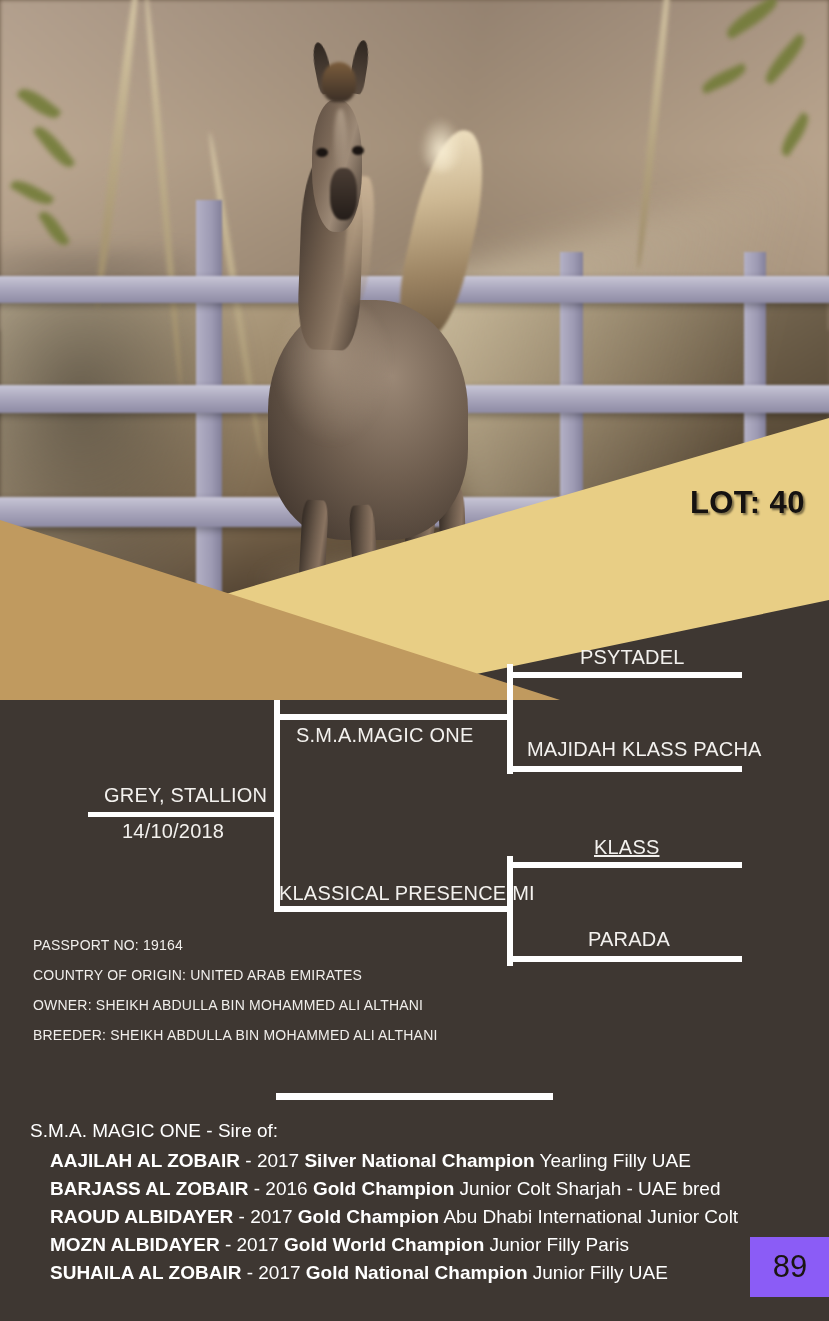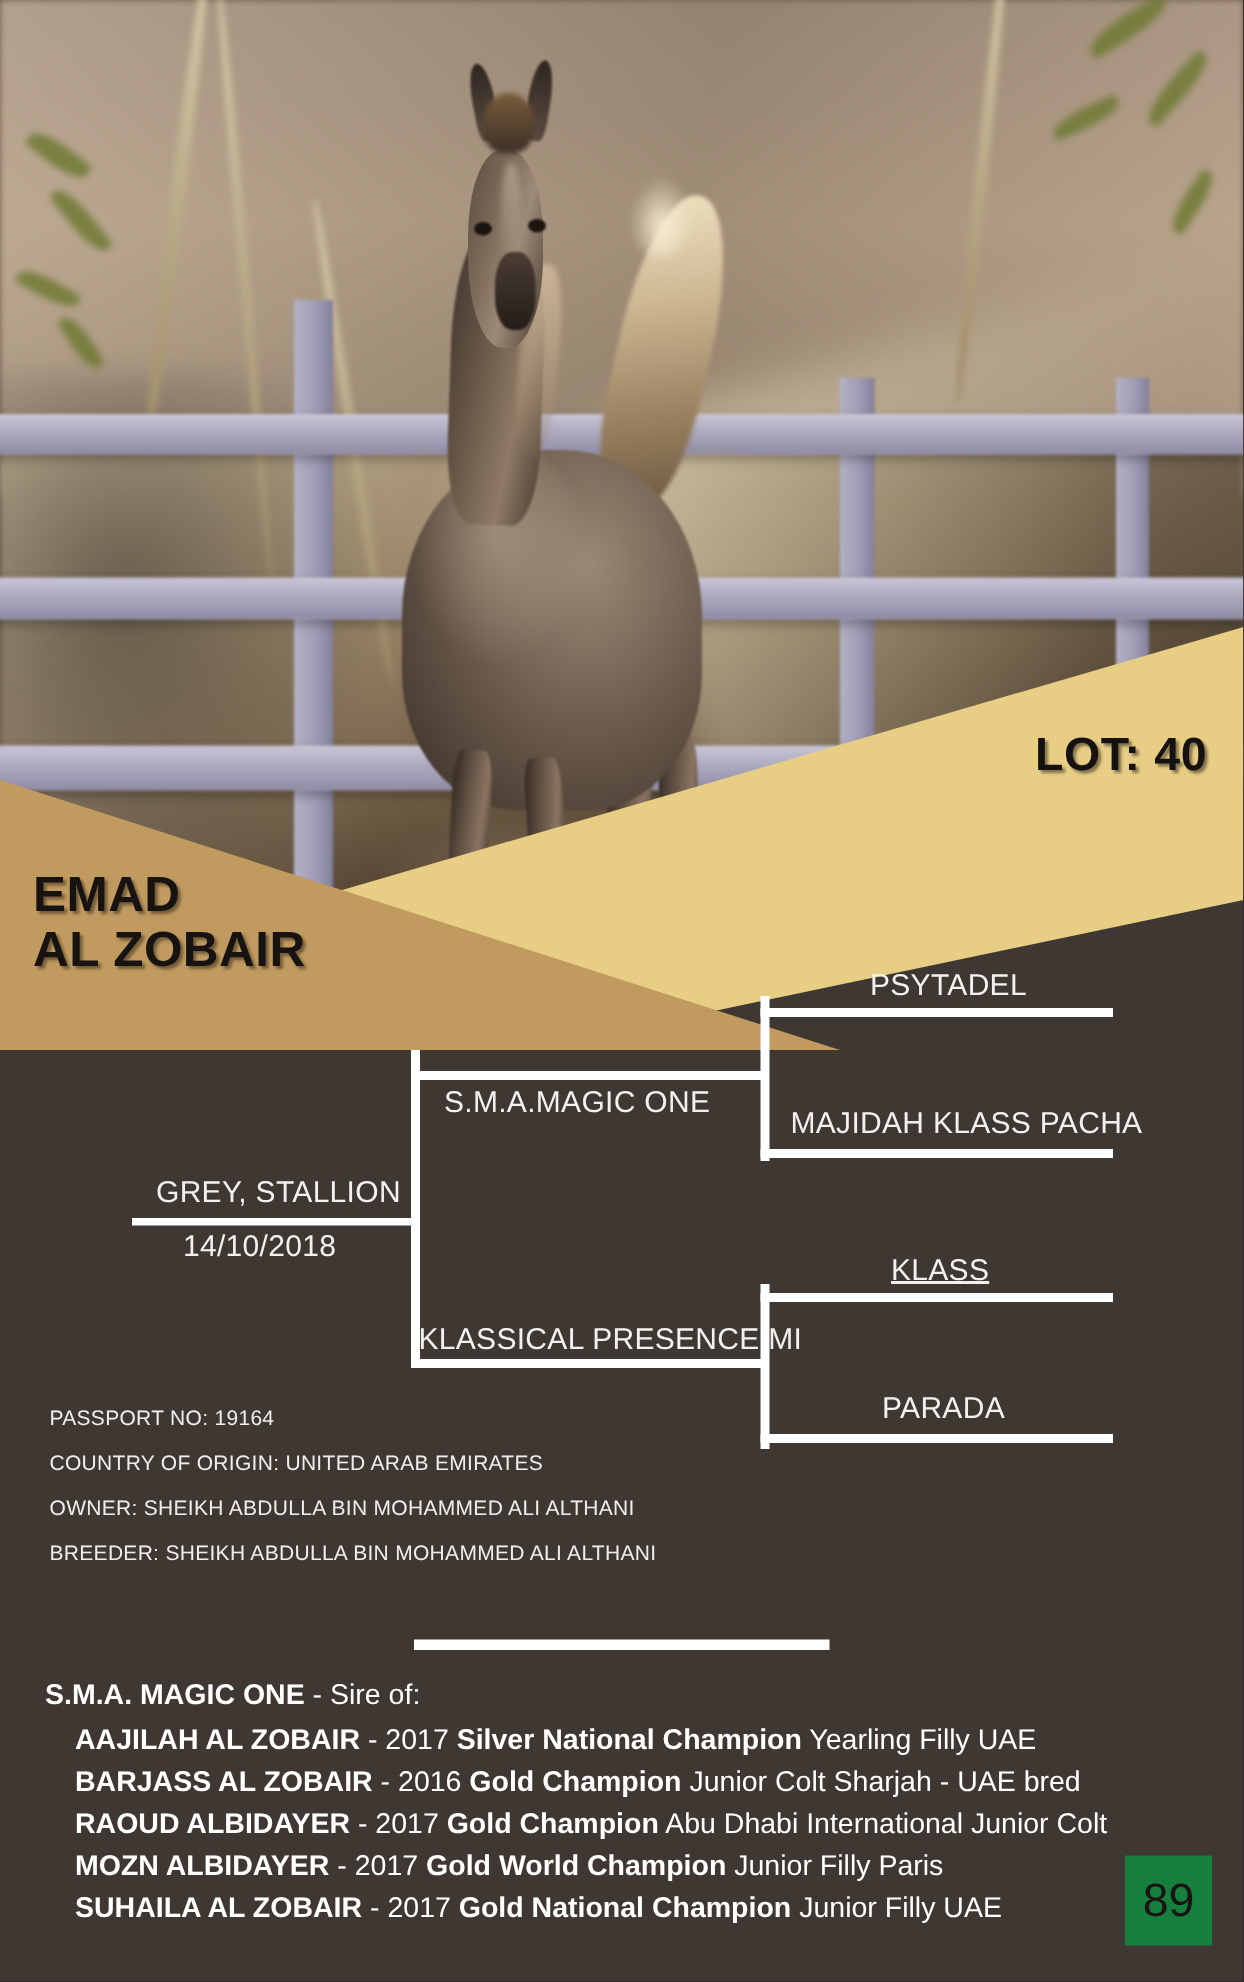--- a/index.html
+++ b/index.html
@@ -255,36 +255,36 @@
   }
 
   
   .ach { position: absolute; left: 30px; top: 1120px; width: 790px; }
   .ach-head {
     color: #ffffff;
     font-size: 19px;
     margin-bottom: 7px;
     white-space: nowrap;
   }
-  .ach-head b { font-weight: bold; }
+  .ach-head b { font-weight: normal; }
   .ach-row {
     color: #ffffff;
     font-size: 19px;
     margin-left: 20px;
     margin-bottom: 4px;
     white-space: nowrap;
     line-height: 1.26;
   }
   .ach-row b { font-weight: bold; }
 
   .lot-badge {
     position: absolute;
     left: 750px; top: 1237px;
-    width: 58px; height: 60px;
-    background: #15803d;
+    width: 80px; height: 60px;
+    background: #8b5cf6;
     color: #1a1512;
     font-size: 31px;
     display: flex;
     align-items: center;
     justify-content: center;
   }
 </style>
 </head>
 <body>
 
@@ -345,22 +345,20 @@
       <polygon points="829,418 829,600 352,700 0,700 0,660" fill="#E8CE85"></polygon>
 
       <polygon points="0,525 320,700 0,700" fill="#B5935A"></polygon>
 
       <polygon points="0,525 829,418 829,452 0,700" fill="#C8A468" opacity="0"></polygon>
       <polygon points="0,520 560,700 0,700" fill="#C09A5F"></polygon>
     </svg>
   </div>
 
   <div class="lot-top">LOT: 40</div>
-  <div class="horse-name">EMAD
-AL ZOBAIR</div>
 
   <div class="ped">
 
     <div class="pname" style="left:104px; top:784px;">GREY, STALLION</div>
     <div class="pline" style="left:88px; top:812px; width:190px; height:5px;"></div>
     <div class="pname" style="left:122px; top:820px;">14/10/2018</div>
 
     <div class="pline" style="left:274px; top:700px; width:6px; height:210px;"></div>
 
     <div class="pname" style="left:296px; top:688px;margin-top:36px;">S.M.A.MAGIC ONE</div>

